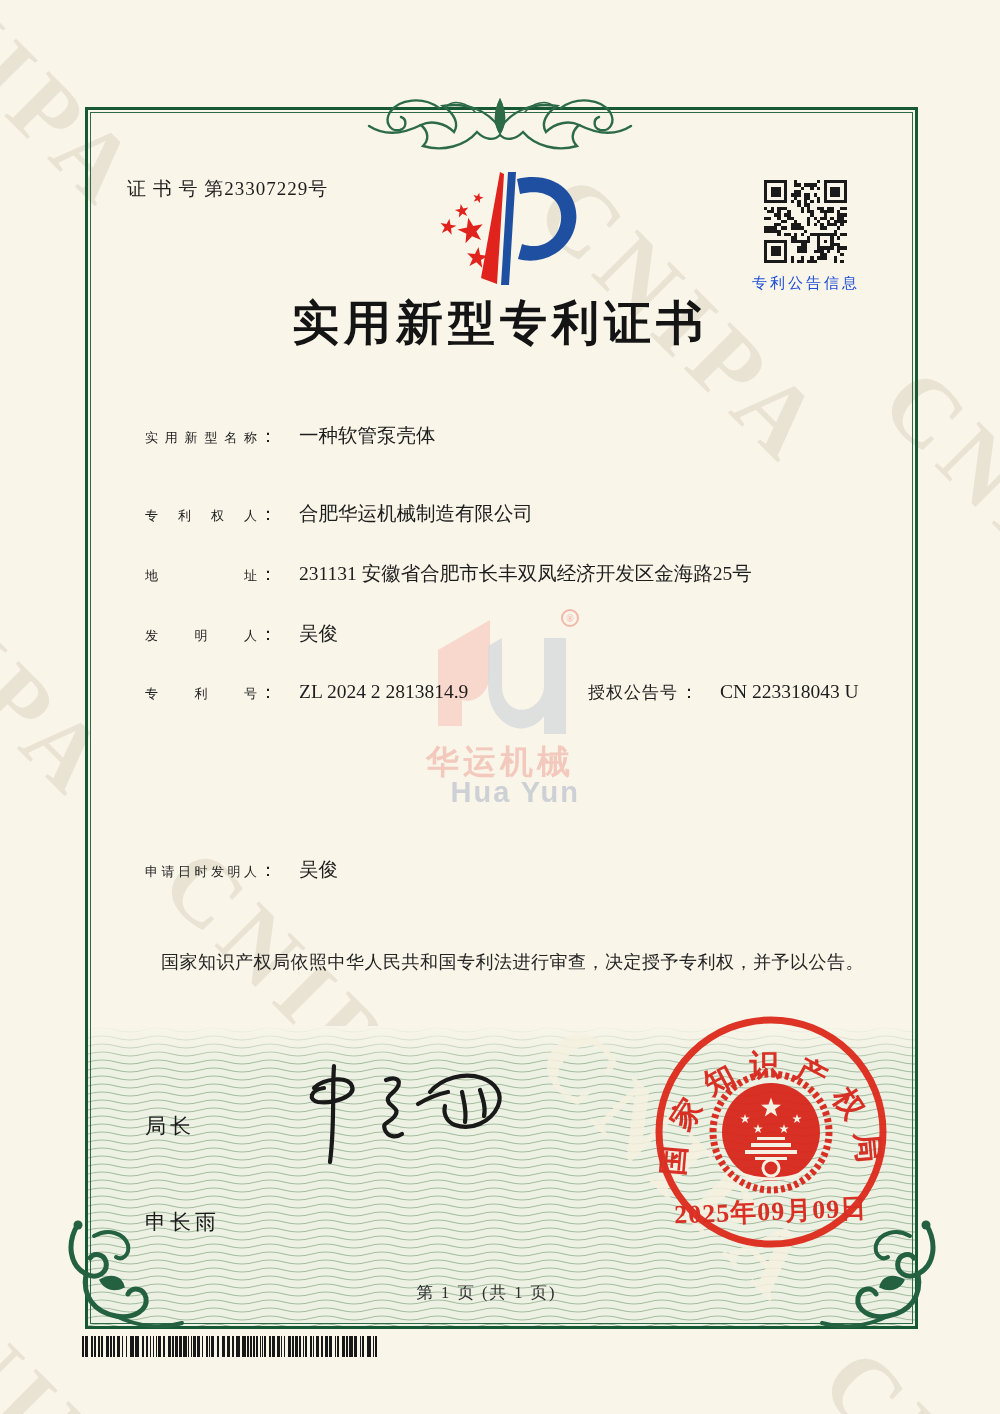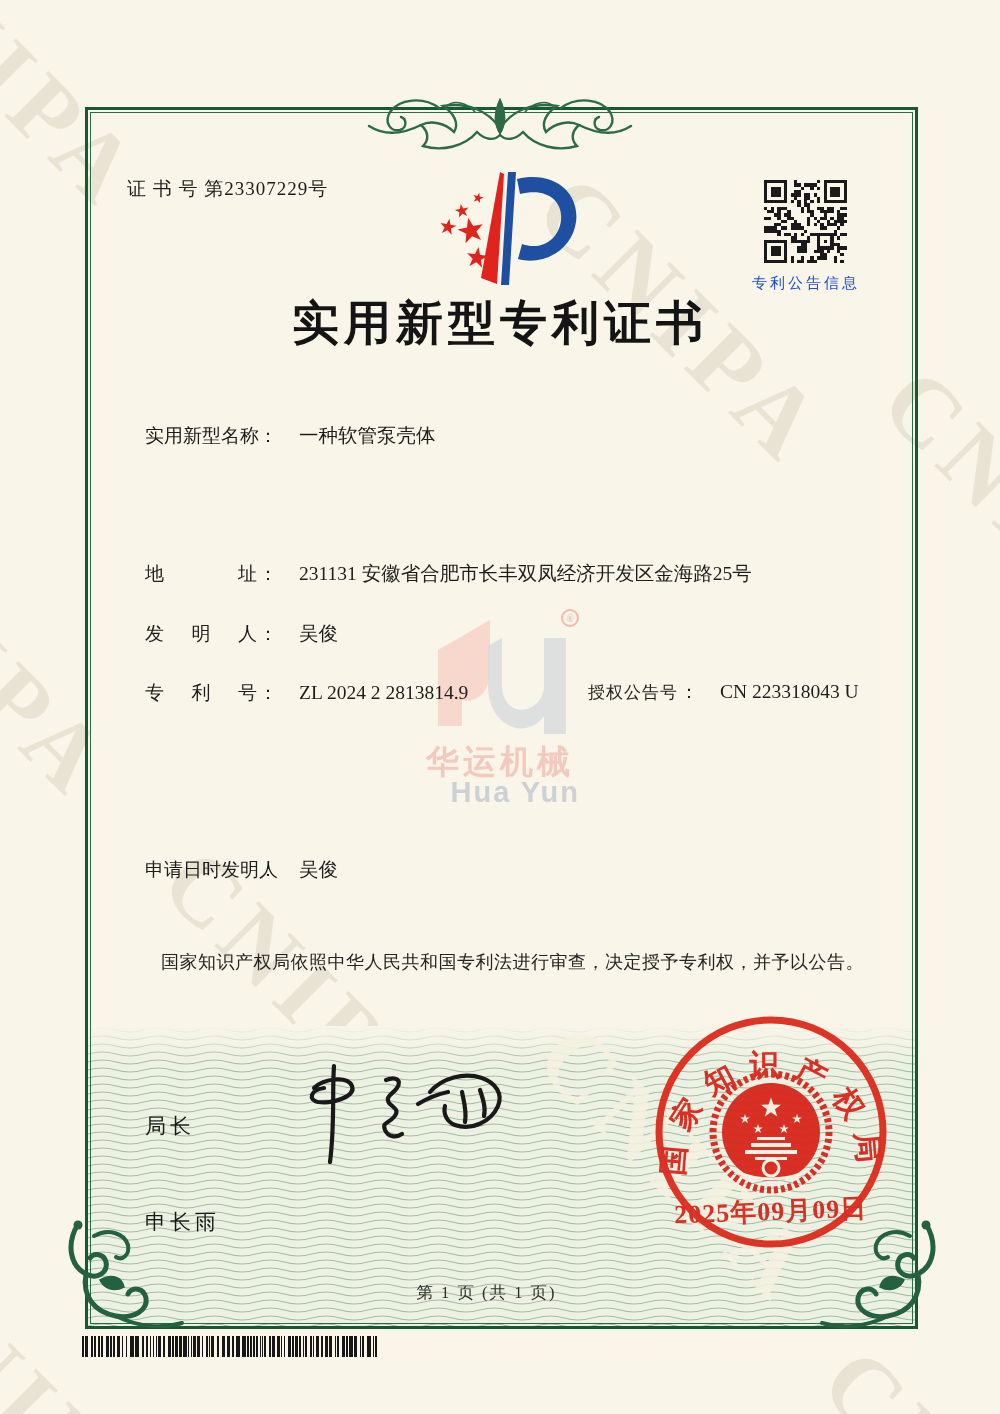--- a/index.html
+++ b/index.html
@@ -26,21 +26,21 @@
   
   .cert-no{left:127px;top:176px;font-size:19px;letter-spacing:1px;z-index:5;}
   .doc-title{left:0;top:292px;width:100%;text-align:center;font-size:47px;font-weight:bold;
              letter-spacing:5px;color:#141414;z-index:5;}
   .qr{left:764px;top:180px;z-index:5;}
   .qr-caption{left:730px;top:274px;width:152px;text-align:center;font-size:15px;
               letter-spacing:3px;color:#1d4ed8;z-index:5;}
 
   
   .row{left:145px;z-index:5;font-size:19.5px;white-space:nowrap;}
-  .flabel{display:inline-block;width:112px;font-size:19px;text-align:justify;
+  .flabel{display:inline-block;width:112px;font-size:13px;text-align:justify;
           text-align-last:justify;vertical-align:baseline;}
   .colon{display:inline-block;margin:0 2px 0 2px;font-size:18px;}
   .fvalue{margin-left:20px;}
   .col2{position:absolute;left:411px;top:0;white-space:nowrap;}
   .flabel2{font-size:17px;letter-spacing:1px;margin-left:32px;}
 
   .body-line{z-index:5;font-size:18px;letter-spacing:.5px;color:#242424;white-space:nowrap;}
 
   .signer{left:145px;z-index:5;font-family:"Liberation Sans","DejaVu Sans",sans-serif;
           font-size:21px;letter-spacing:4px;color:#1a1a1a;font-weight:500;}
@@ -338,20 +338,23 @@
       <rect x="21" y="24" width="1" height="1" fill="#1a1a1a"></rect>
       <rect x="23" y="24" width="1" height="1" fill="#1a1a1a"></rect>
     </svg>
   <div class="abs qr-caption">专利公告信息</div>
 
   <div class="abs doc-title">实用新型专利证书</div>
 
   <div class="abs row" style="top:422px">
     <span class="flabel">实用新型名称</span><span class="colon">：</span><span class="fvalue">一种软管泵壳体</span>
   </div>
+  <div class="abs row" style="top:500px">
+    <span class="flabel">专利权人</span><span class="colon">：</span><span class="fvalue">合肥华运机械制造有限公司</span>
+  </div>
   <div class="abs row" style="top:560px">
     <span class="flabel">地址</span><span class="colon">：</span><span class="fvalue">231131 安徽省合肥市长丰双凤经济开发区金海路25号</span>
   </div>
   <div class="abs row" style="top:620px">
     <span class="flabel">发明人</span><span class="colon">：</span><span class="fvalue">吴俊</span>
   </div>
   <div class="abs row" style="top:680px">
     <span class="flabel">专利号</span><span class="colon">：</span><span class="fvalue">ZL 2024 2 2813814.9</span>
     <span class="col2"><span class="flabel2">授权公告号</span><span class="colon">：</span><span class="fvalue">CN 223318043 U</span></span>
   </div>

